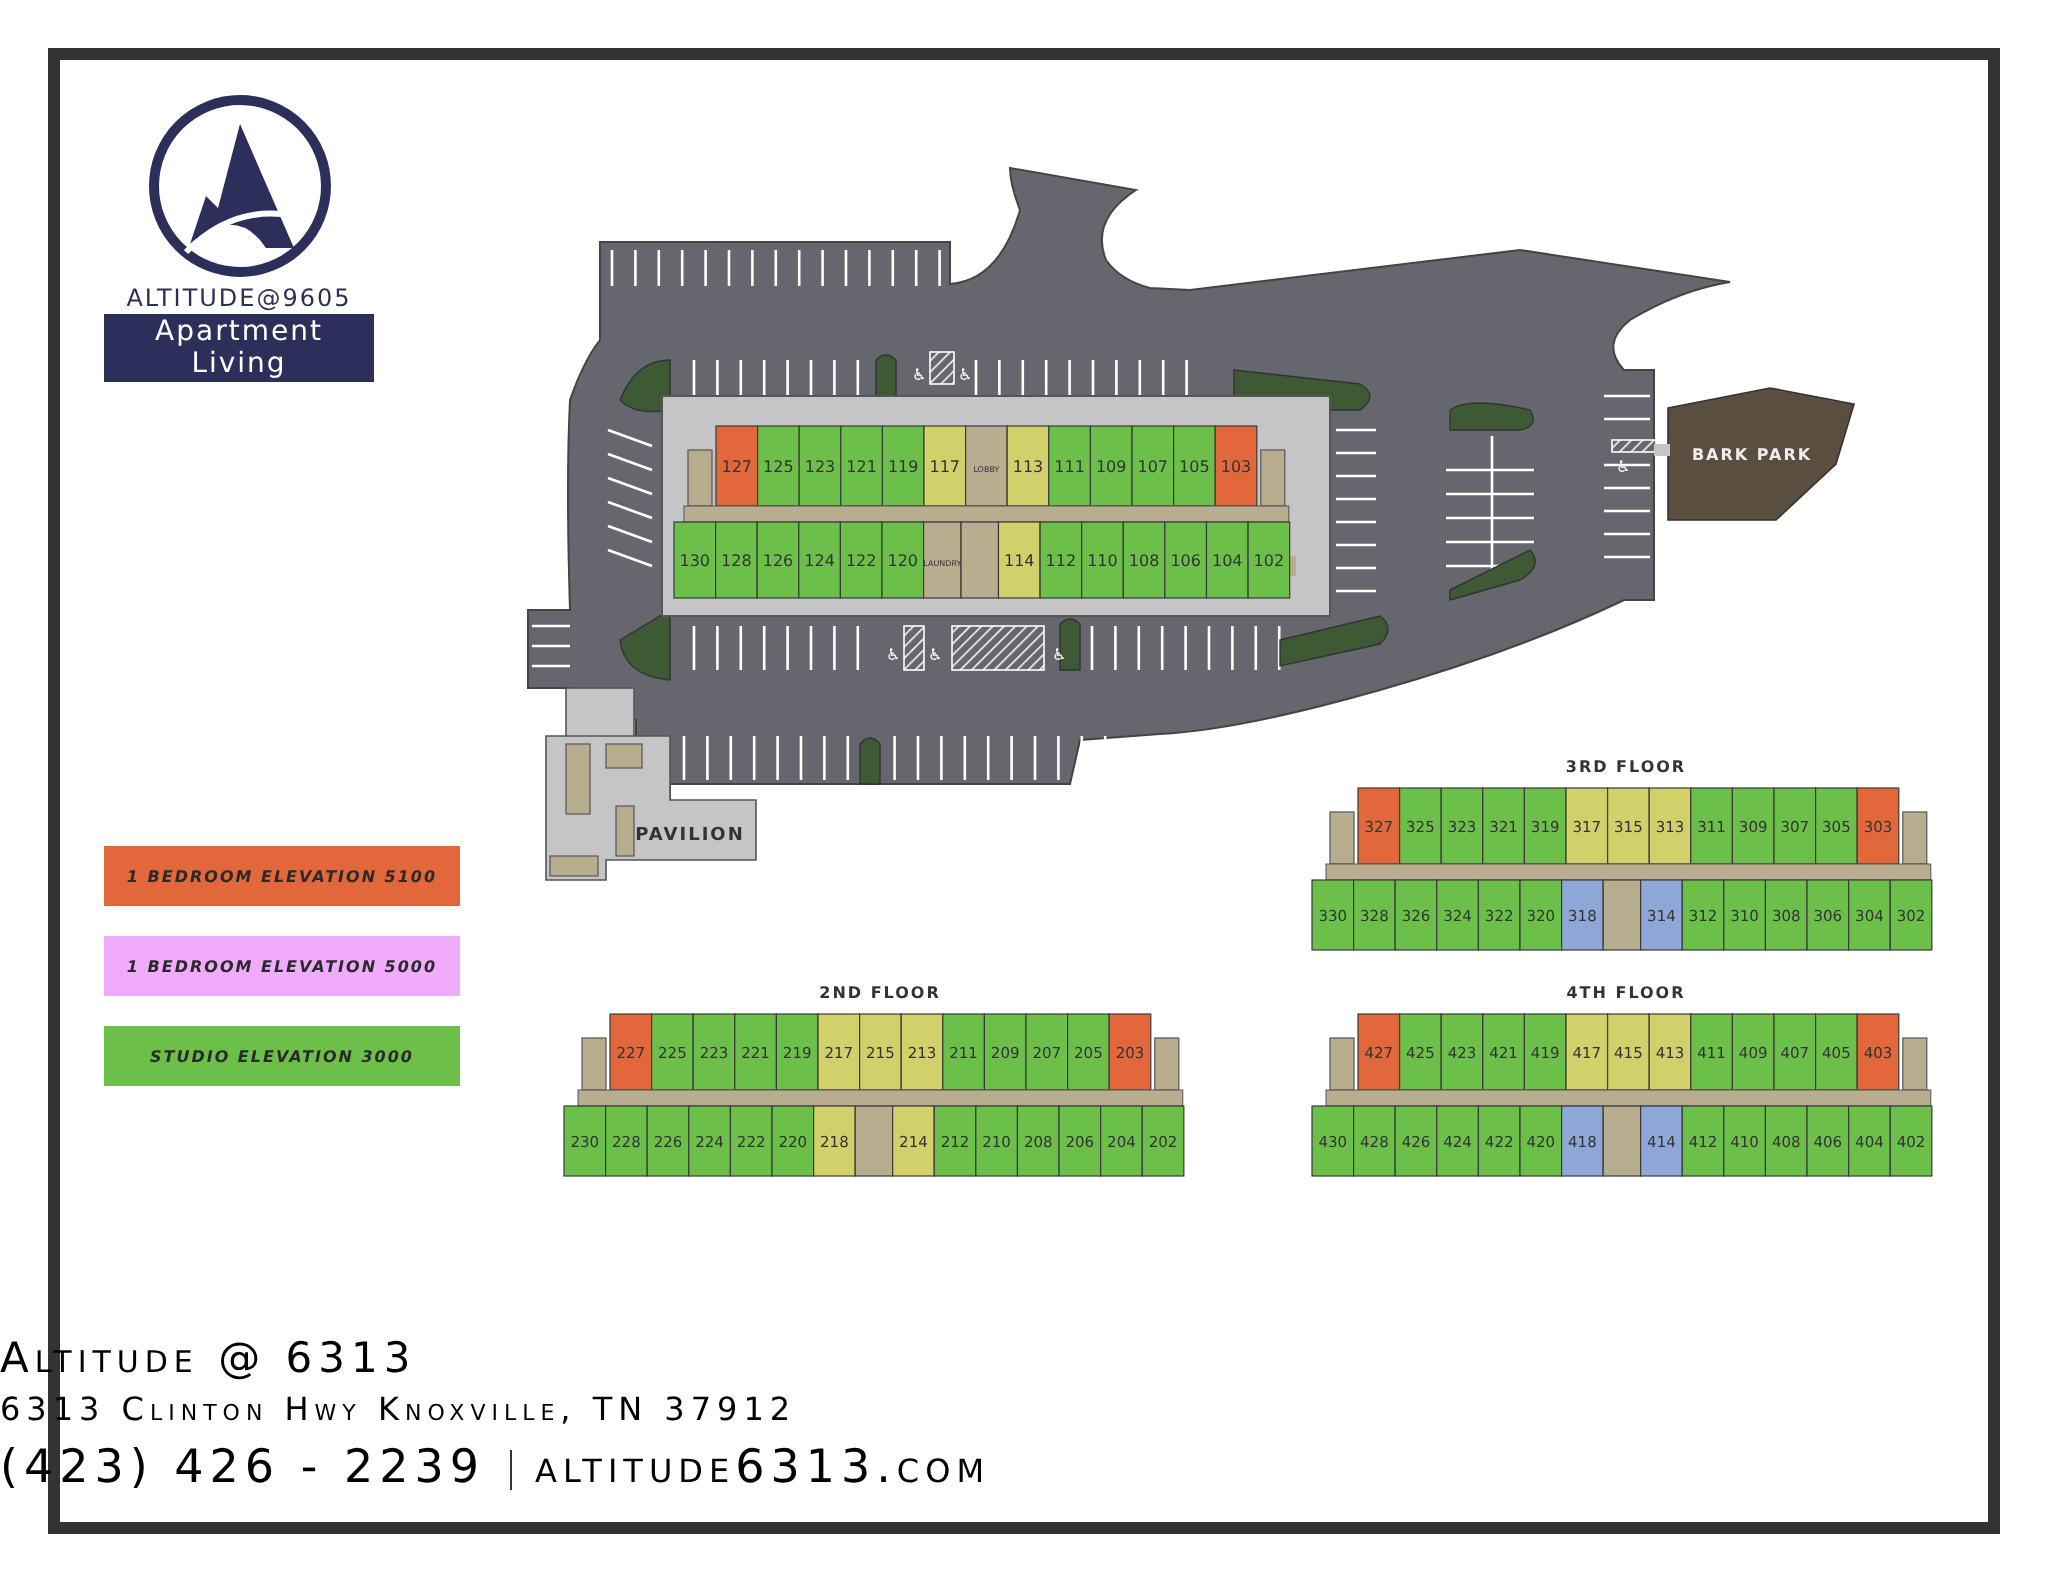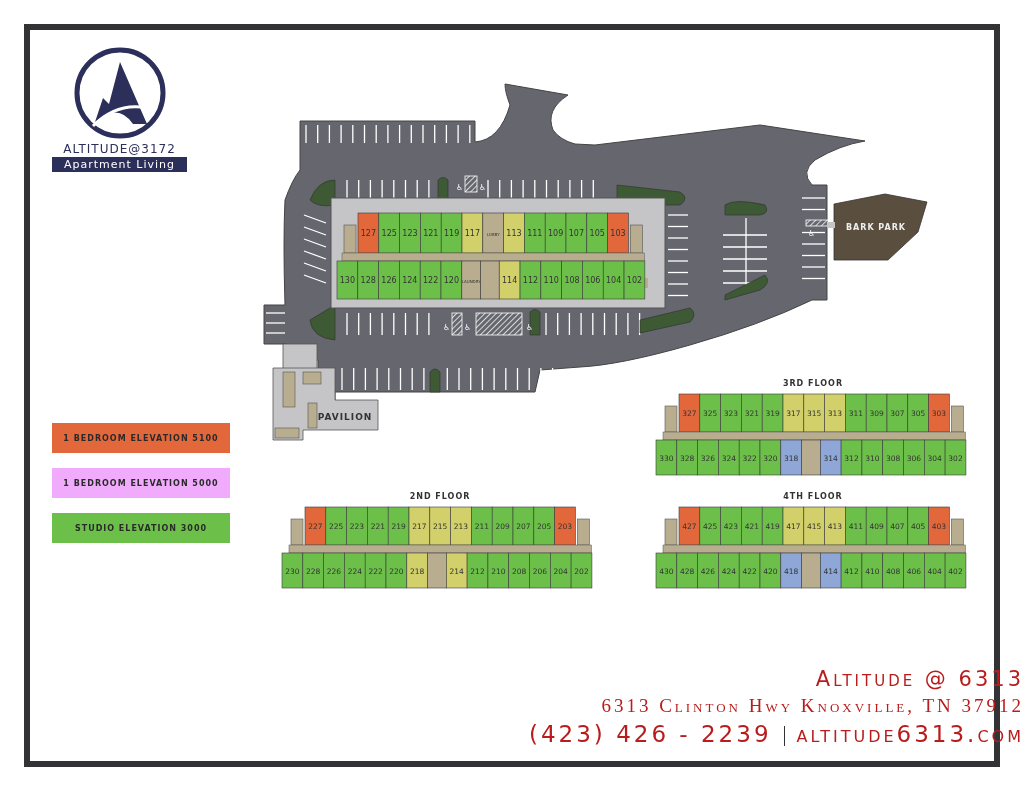--- a/index.html
+++ b/index.html
@@ -1,43 +1,43 @@
 <!DOCTYPE html>
 <html><head>
 <meta charset="utf-8">
 <style>
   html,body{margin:0;padding:0;background:#fff;}
   body{width:1024px;height:791px;position:relative;overflow:hidden;font-family:"DejaVu Sans",sans-serif;}
   .frame{position:absolute;left:24px;top:24px;width:964px;height:731px;border:6px solid #333336;background:#fff;}
   .logo{position:absolute;left:52px;top:46px;width:135px;}
   .logo svg{display:block;margin:0 auto;}
   .logo-title{font-family:"DejaVu Sans",sans-serif;font-size:12px;letter-spacing:1px;color:#2c2f5a;text-align:center;margin-top:2px;white-space:nowrap;}
-  .logo-sub{background:#2c2f5a;color:#fff;font-size:11px;letter-spacing:1px;text-align:center;padding:1px 0;margin:1px 0 0 0;}
+  .logo-sub{background:#2c2f5a;color:#fff;font-size:14px;letter-spacing:1px;text-align:center;padding:1px 0;margin:1px 0 0 0;}
   .legend{position:absolute;left:52px;top:423px;width:178px;}
-  .legend-item{height:30px;margin-bottom:15px;display:flex;align-items:center;justify-content:center;font-size:8px;font-weight:bold;letter-spacing:1px;color:#2a2a2a;}
+  .legend-item{height:30px;margin-bottom:15px;display:flex;align-items:center;justify-content:center;font-size:8px;font-weight:bold;letter-spacing:1px;color:#2a2a2a;font-style:italic;}
   .plan{position:absolute;left:0;top:0;}
-  .footer{position:absolute;left:0;width:1024px;text-align:right;color:#b91c1c;font-family:"DejaVu Sans",sans-serif;}
+  .footer{position:absolute;left:0;width:1024px;text-align:left;color:#000000;font-family:"DejaVu Sans",sans-serif;}
   .f1{top:667px;font-size:21px;letter-spacing:3px;font-variant:small-caps;}
-  .f2{top:695px;font-size:19px;letter-spacing:3px;font-variant:small-caps;font-family:Liberation Serif, serif;}
+  .f2{top:695px;font-size:16px;letter-spacing:3px;font-variant:small-caps;}
   .f3{top:721px;font-size:23px;letter-spacing:3px;}
   .f3 .sep{display:inline-block;width:1px;height:20px;background:#333;vertical-align:middle;margin:0 12px;}
   .f3 .web{font-variant:small-caps;text-transform:lowercase;}
 </style>
 </head>
 <body>
 
 <div class="frame"></div>
 
 <div class="logo">
   <svg width="94" height="94" viewBox="0 0 94 94">
     <circle cx="47" cy="47" r="43" fill="none" stroke="#2c2f5a" stroke-width="5"></circle>
     <path d="M47 16 L74 78 L60 78 Q48 60 30 70 L22 76 L30 52 L36 58 Z" fill="#2c2f5a"></path>
     <path d="M20 80 Q44 56 74 62" fill="none" stroke="#fff" stroke-width="3"></path>
   </svg>
-  <div class="logo-title">ALTITUDE@3172</div>
+  <div class="logo-title">ALTITUDE@9605</div>
   <div class="logo-sub">Apartment Living</div>
 </div>
 
 <div class="legend">
   <div class="legend-item" style="background:#e2683c">1 BEDROOM ELEVATION 5100</div>
   <div class="legend-item" style="background:#f0abfc">1 BEDROOM ELEVATION 5000</div>
   <div class="legend-item" style="background:#6cc04a">STUDIO ELEVATION 3000</div>
 </div>
 
 <svg class="plan" width="1024" height="791" viewBox="0 0 1024 791">

